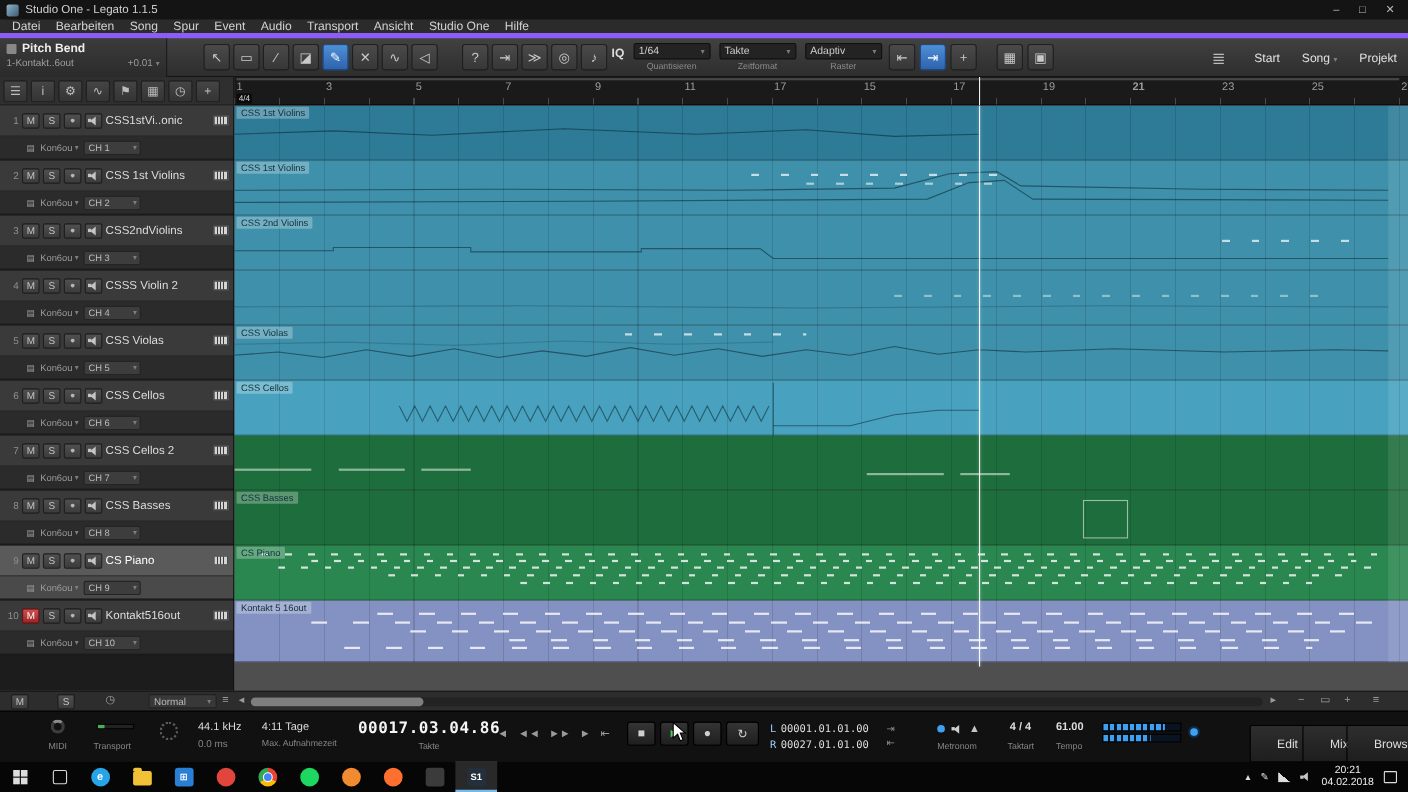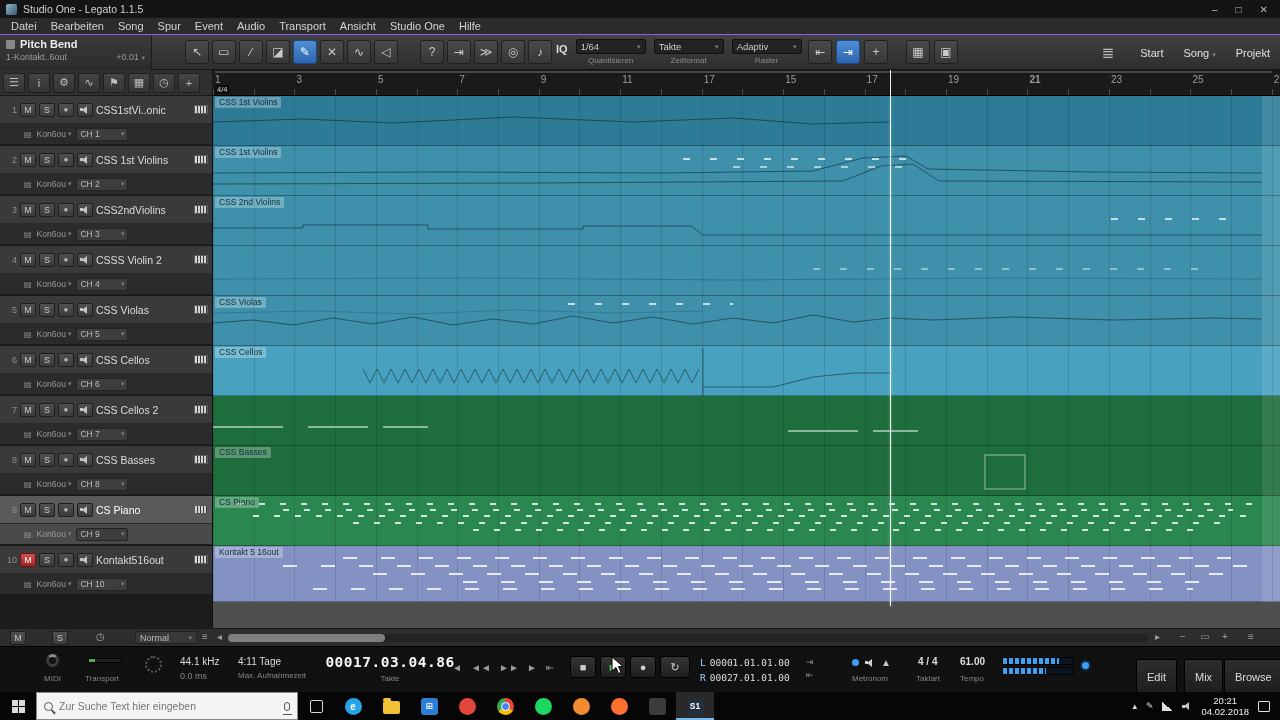--- a/index.html
+++ b/index.html
@@ -7,21 +7,21 @@
 body{font-family:"Liberation Sans","DejaVu Sans",sans-serif;font-size:11px;color:#c8c8c8;background:#4a4a4a;position:relative;cursor:default}
 
 
 #titlebar{position:absolute;left:0;top:0;width:1280px;height:18px;background:#141414;display:flex;align-items:center;gap:6px;padding:0 6px}
 #titlebar .app-ic{width:11px;height:11px;border-radius:2px;background:linear-gradient(135deg,#8fb6c9,#3a5a74)}
 #titlebar .t{font-size:10.5px;color:#d0d0d0}
 #titlebar .wins{margin-left:auto;display:flex;gap:18px;color:#bbb;font-size:10px;padding-right:6px}
 #titlebar .wins span{cursor:pointer}
 
 
-#menubar{position:absolute;left:0;top:18px;width:1280px;height:17px;background:#2b2b2b;border-bottom:1px solid #8b5cf6;display:flex;align-items:center;padding-left:4px}
+#menubar{position:absolute;left:0;top:18px;width:1280px;height:17px;background:#2b2b2b;border-bottom:5px solid #8b5cf6;display:flex;align-items:center;padding-left:4px}
 .menu-item{padding:0 7px;color:#d2d2d2}
 
 
 #toolbar{position:absolute;left:0;top:35px;width:1280px;height:35px;background:linear-gradient(#414141,#2e2e2e);border-bottom:1px solid #141414}
 #param{position:absolute;left:0;top:0;width:152px;height:35px;padding:3px 6px;background:linear-gradient(#3b3b3b,#2b2b2b);border-right:1px solid #1b1b1b}
 #param .r1{display:flex;align-items:center;gap:5px;font-weight:bold;color:#ececec}
 #param .r1 .pic{width:9px;height:9px;background:#888;border-radius:1px}
 #param .r2{display:flex;justify-content:space-between;font-size:9px;color:#9c9c9c;margin-top:2px}
 .tbtns{position:absolute;top:5px;display:flex;gap:3px}
 .tool{width:24px;height:24px;background:linear-gradient(#4a4a4a,#373737);border:1px solid #1f1f1f;border-radius:3px;display:flex;align-items:center;justify-content:center;color:#c9c9c9;font-size:12px;cursor:pointer}
@@ -110,21 +110,21 @@
 #loop-icons{position:absolute;left:806px;top:9px;color:#8b8b8b;font-size:9px;line-height:13px;text-align:center}
 #metro-icons{position:absolute;left:852px;top:10px;display:flex;gap:6px;align-items:center}
 #metro-icons .mdot{width:7px;height:7px;border-radius:50%;background:#3f9ff0}
 #metro-icons .spk::before{background:#cfcfcf}
 #metro-icons .spk::after{border-right-color:#cfcfcf}
 #metro-icons .tri{color:#c5c5c5;font-size:10px}
 #meter{position:absolute;left:1002px;top:10px;width:72px;height:18px;display:flex;flex-direction:column;gap:2px}
 #meter .mrow{flex:1;background:#0a1420;border:1px solid #000;position:relative;overflow:hidden}
 #meter .fill{position:absolute;left:0;top:0;bottom:0;background:repeating-linear-gradient(90deg,#3f9ff0 0 4px,#0a1420 4px 6px)}
 #meter-toggle{position:absolute;left:1080px;top:13px;width:11px;height:11px;border-radius:50%;background:#3f9ff0;border:2px solid #0d2c4a;cursor:pointer}
-.tp-btn{position:absolute;top:12px;height:36px;padding:0 10px;color:#ddd;display:flex;align-items:center;background:linear-gradient(#2e2e2e,#1d1d1d);border:1px solid #000;border-radius:2px;cursor:pointer}
+.tp-btn{position:absolute;top:12px;height:36px;padding:0 24px;color:#ddd;display:flex;align-items:center;background:linear-gradient(#2e2e2e,#1d1d1d);border:1px solid #000;border-radius:2px;cursor:pointer}
 
 
 #taskbar{position:absolute;left:0;top:692px;width:1280px;height:28px;background:#060606;display:flex;align-items:stretch}
 .tb-btn{width:36px;display:flex;align-items:center;justify-content:center;cursor:pointer}
 #winlogo{display:grid;grid-template-columns:6px 6px;grid-template-rows:6px 6px;gap:1px}
 #winlogo i{background:#dcdcdc}
 #tb-search{width:262px;background:#f4f4f4;border:1px solid #8a8a8a;display:flex;align-items:center;gap:6px;padding:0 7px}
 #tb-search input{flex:1;border:none;outline:none;background:transparent;font-size:10.5px;color:#555;font-family:"Liberation Sans",sans-serif}
 .mag{width:9px;height:9px;border:1.5px solid #555;border-radius:50%;position:relative;flex:none}
 .mag::after{content:"";position:absolute;width:5px;height:1.5px;background:#555;transform:rotate(45deg);left:6px;top:8px}
@@ -665,25 +665,20 @@
 
 <div id="taskbar">
   <div class="tb-btn">
     <span id="winlogo">
         <i></i>
         <i></i>
         <i></i>
         <i></i>
       </span>
   </div>
-  <div id="tb-search">
-    <span class="mag"></span>
-    <input placeholder="Zur Suche Text hier eingeben" style="">
-    <span class="mic"></span>
-  </div>
   <div class="tb-btn">
       <span class="tv"></span>
     </div>
   <div id="tb-apps">
       <div class="tb-app">
         <span class="tb-ic circle" style="background: rgb(39, 163, 232);">e</span>
       </div>
       <div class="tb-app">
         <span class="tb-ic folder" style="background: rgb(242, 194, 54);"></span>
       </div>

